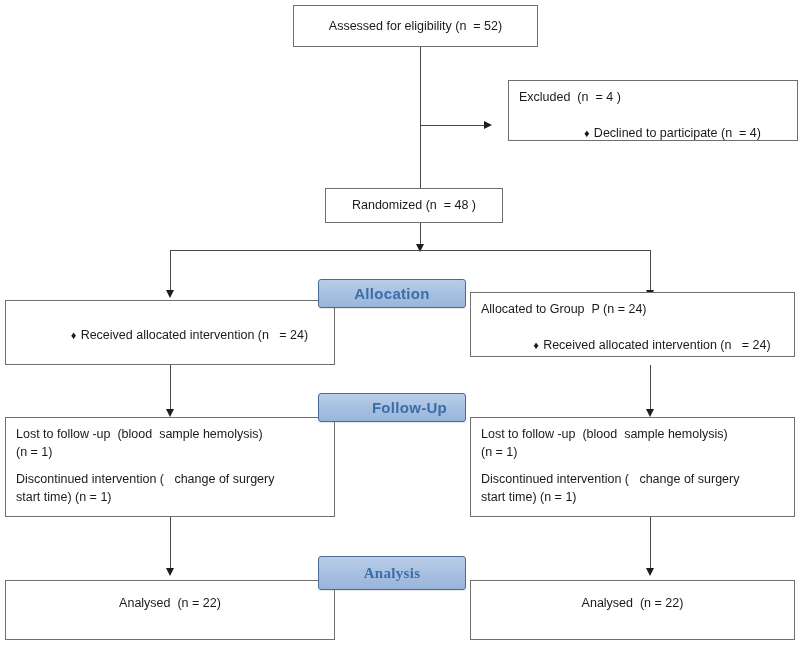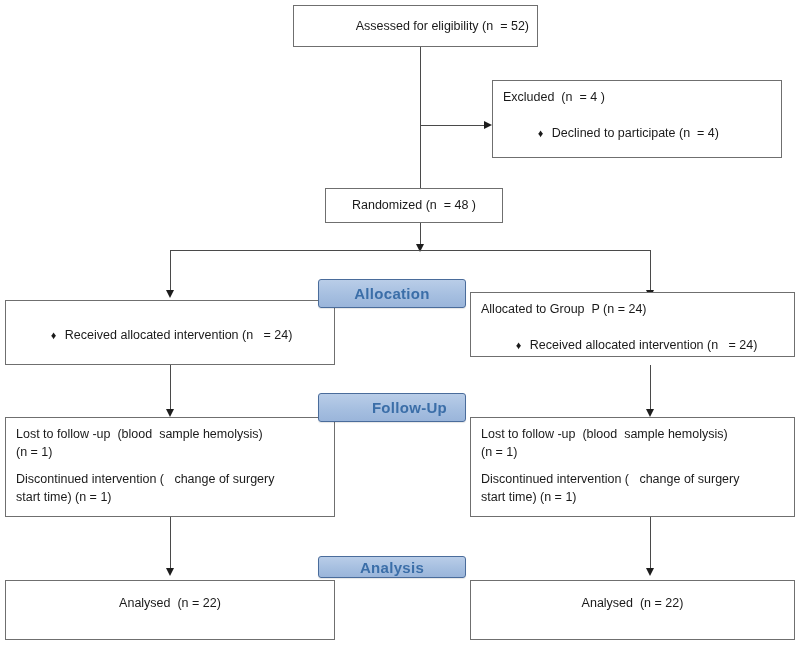--- a/index.html
+++ b/index.html
@@ -40,20 +40,21 @@
   }
   .box .line {
     display: block;
     white-space: pre;
   }
   .box .bullet-line {
     display: block;
     white-space: pre;
     padding-left: 14px;
     text-indent: -14px;
+    text-align: center;
   }
   .bullet-glyph {
     display: inline-block;
     width: 14px;
     text-indent: 0;
     font-size: 11px;
   }
   .gap {
     display: block;
     height: 9px;
@@ -103,30 +104,30 @@
     border-top: 4.5px solid transparent;
     border-bottom: 4.5px solid transparent;
     border-left: 8px solid #1d1d1d;
   }
 </style>
 </head>
 <body>
 
 <div id="canvas">
 
-  <div class="box center" style="left:293px; top:5px; width:245px; height:42px;justify-content:flex-end;">
+  <div class="box center" style="left:293px; top:5px; width:245px; height:42px;">
     <span class="line">Assessed for eligibility (n  = 52)</span>
   </div>
 
   <div class="vline" style="left:420px; top:47px; height:141px;"></div>
 
   <div class="hline" style="left:420px; top:125px; width:64px;"></div>
   <div class="arrow-right" style="left:484px; top:120.5px;"></div>
 
-  <div class="box" style="left:492px; top:80px; width:290px; height:78px;">
+  <div class="box" style="left:508px; top:80px; width:290px; height:61px;">
     <span class="line">Excluded  (n  = 4 )</span>
     <span class="bullet-line">
       <span class="bullet-glyph">♦</span><span>Declined to participate (n  = 4)</span>
     </span>
   </div>
 
   <div class="box center" style="left:325px; top:188px; width:178px; height:35px;">
     <span class="line">Randomized (n  = 48 )</span>
   </div>
 
@@ -181,21 +182,21 @@
     <span class="line">Discontinued intervention (   change of surgery</span>
     <span class="line">start time) (n = 1)</span>
   </div>
 
   <div class="vline" style="left:170px; top:517px; height:52px;"></div>
   <div class="arrow-down" style="left:165.5px; top:568px;"></div>
 
   <div class="vline" style="left:650px; top:517px; height:52px;"></div>
   <div class="arrow-down" style="left:645.5px; top:568px;"></div>
 
-  <div class="banner" style="left:318px; top:556px; width:148px; height:22px;">
+  <div class="banner" style="left:318px; top:556px; width:148px; height:34px;font-family:Liberation Serif, serif;">
     <span>Analysis</span>
   </div>
 
   <div class="box center" style="left:5px; top:580px; width:330px; height:60px; align-items:flex-start; padding-top:13px;">
     <span class="line">Analysed  (n = 22)</span>
   </div>
 
   <div class="box center" style="left:470px; top:580px; width:325px; height:60px; align-items:flex-start; padding-top:13px;">
     <span class="line">Analysed  (n = 22)</span>
   </div>

